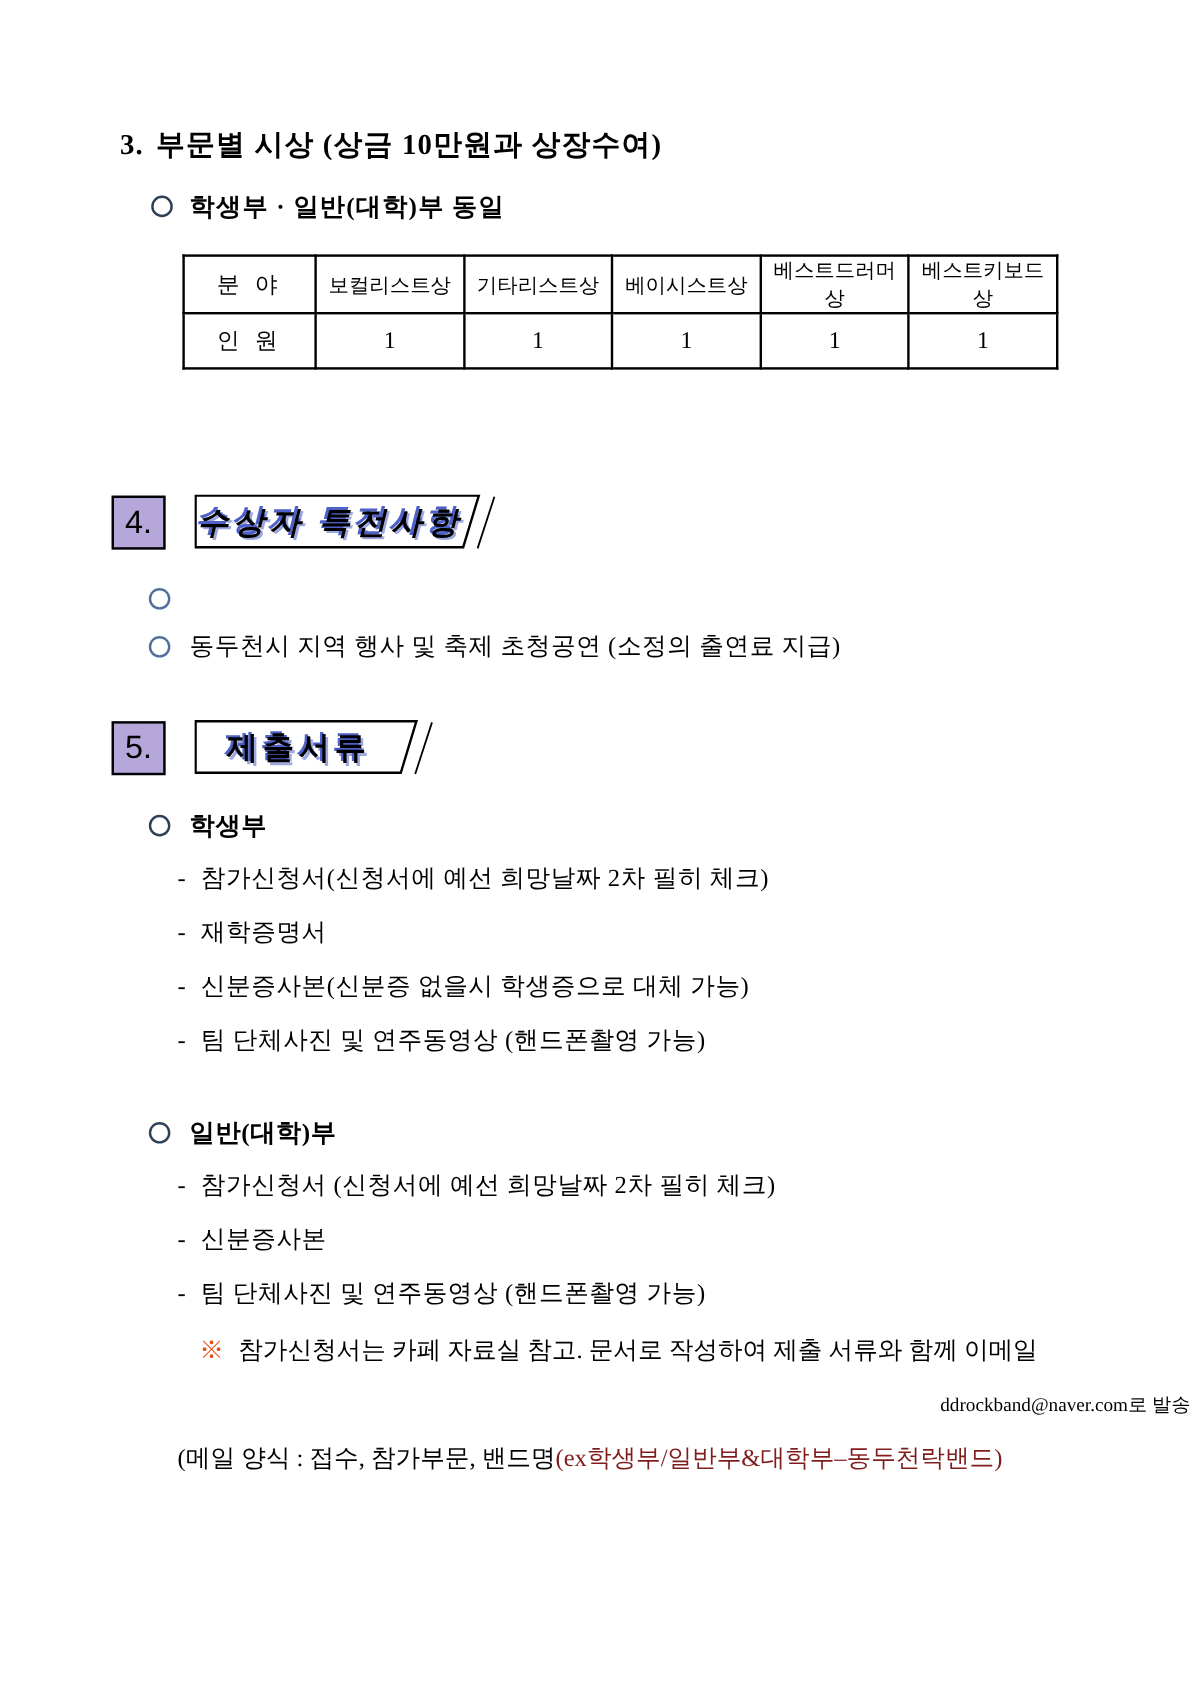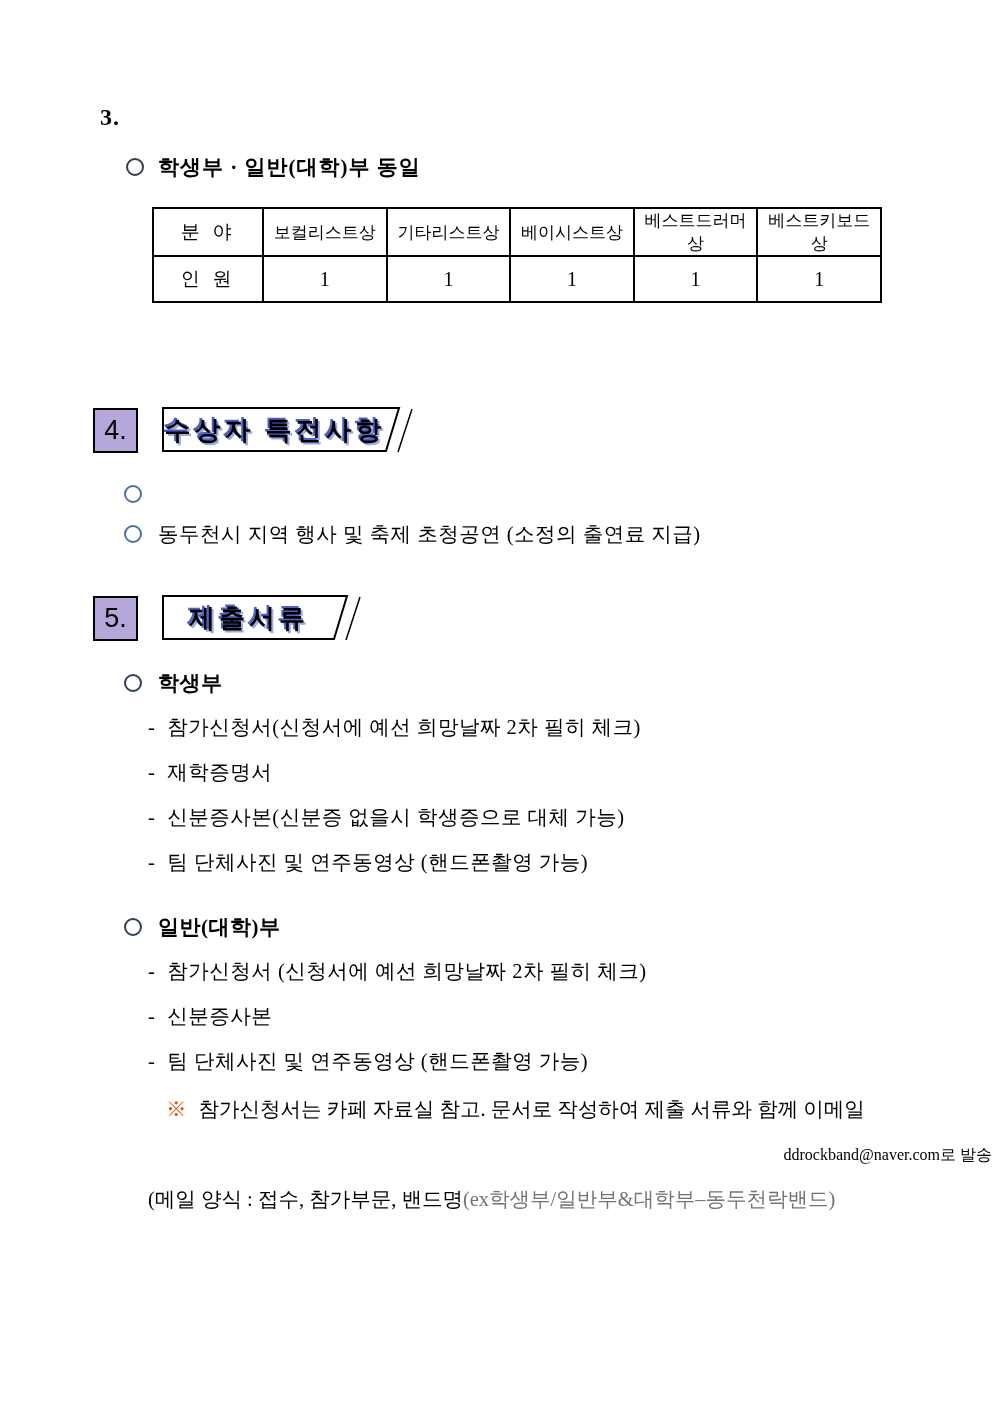--- a/index.html
+++ b/index.html
@@ -48,59 +48,60 @@
     font-size:27px; font-family:"Liberation Sans","DejaVu Sans",sans-serif;
   }
   .banner { position:relative; height:46px; display:flex; align-items:center; }
   .banner svg { position:absolute; left:0; top:0; }
   .banner-text {
     position:relative; z-index:2; width:100%; text-align:center;
     font-family:"Liberation Sans","DejaVu Sans",sans-serif; font-weight:bold;
     font-size:26px; letter-spacing:4px; padding-right:26px;
     text-shadow:-2px -2px 0 #4d61c9, 2px 2px 0 rgba(77,97,201,.55);
   }
-  .banner.w4 { width:252px; }
+  .banner.w4 { width:252px;font-style:italic; }
   .banner.w5 { width:200px; }
 
   
   .o-line {
     margin-left:124px; margin-top:30px; display:flex; align-items:center; gap:16px;
     font-size:20.5px; letter-spacing:0.5px;
   }
   .o-line + .o-line { margin-top:16px;text-align:right; }
   .o-line .txt { line-height:30px; }
   .group-label { font-weight:bold; font-size:21px; }
 
   .dash-line {
     margin-left:148px; margin-top:16px; display:flex; gap:12px;
     font-size:20.5px; line-height:29px; letter-spacing:0.5px;
   }
   .dash-line .dash { flex:0 0 auto; }
 
   .grp { margin-top:28px; }
-  .grp.second { margin-top:36px; }
+  .grp.second { margin-top:48px; }
 
   
   .note { margin-top:18px; }
   .note-line1 {
     margin-left:166px; display:flex; gap:12px; font-size:20.5px; line-height:30px;
   }
   .note-marker { color:#e5500f; flex:0 0 auto; }
   .note-line2 { margin-left:204px; margin-top:16px; font-size:16px; line-height:30px;text-align:right; }
   .note-line3 { margin-left:148px; margin-top:14px; font-size:20.5px; line-height:30px; }
-  .blue { color:#737373; }
+  .blue { color:#7f1d1d; }
 </style>
 </head>
 <body>
 
 <div class="page">
   <div class="content">
 
     <div class="s3-heading">
       <span>3.</span>
+      <span>부문별 시상 (상금 10만원과 상장수여)</span>
     </div>
 
     <div class="s3-sub">
       <span class="circle-bullet dark"></span>
       <span>학생부 · 일반(대학)부 동일</span>
     </div>
 
     <table class="award">
       <colgroup>
         <col class="c0">

